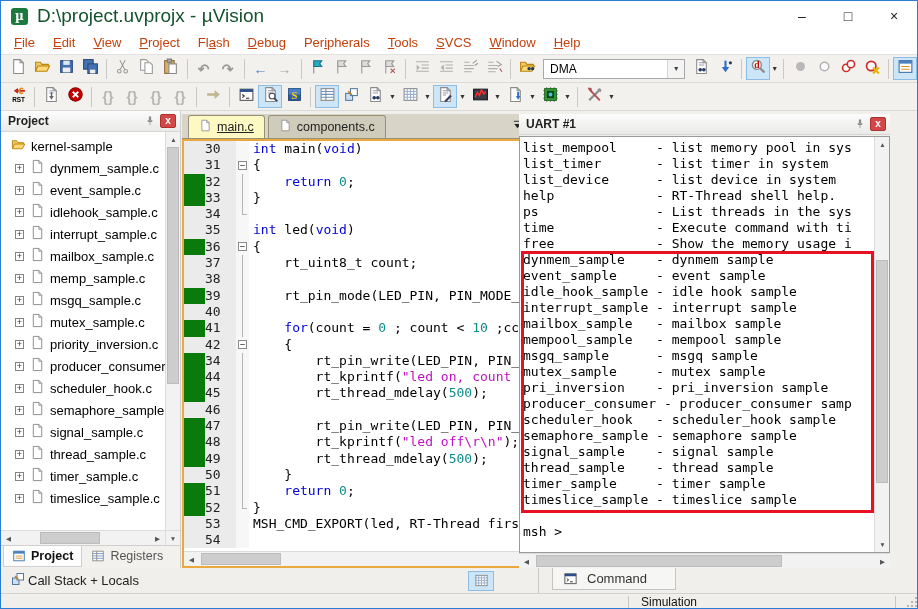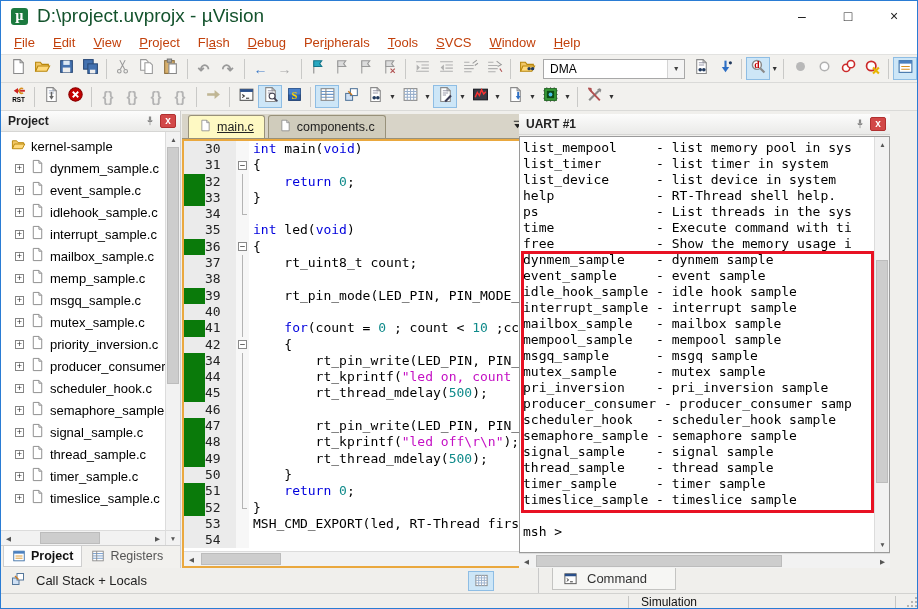--- a/index.html
+++ b/index.html
@@ -76,21 +76,21 @@
 .uart-panel{position:absolute;left:518px;top:113px;width:371px;height:454px;background:#f0efec;display:flex;flex-direction:column}
 .uart-body{flex:1;display:flex;border:1px solid #9a9a9a;background:#fff;position:relative;overflow:hidden;margin-top:1px}
 .uart-lines{flex:1;overflow:hidden;padding:3px 0 0 3px;font-family:"DejaVu Sans Mono",monospace;font-size:13px;line-height:16px;white-space:pre;color:#000}
 .uart-line{height:16px}
 .red-box{position:absolute;left:1px;top:114px;width:353px;height:262px;border:3px solid #e81123;pointer-events:none;z-index:5}
 
 .row2{position:absolute;left:0;top:567px;width:918px;height:25px;background:#f0efec;display:flex}
 .callstack-bar{width:538px;border-right:1px solid #c9c9c9;display:flex;align-items:center}
 .callstack-bar svg{width:16px;height:16px}
 .cs-icon{margin-left:9px}
-.cs-label{font-size:13px;color:#222;margin-left:10px}
+.cs-label{font-size:13px;color:#222;margin-left:2px}
 .mem-btn{width:26px;height:20px;border:1px solid #8ebde4;background:#cde6f7;display:flex;align-items:center;justify-content:center;margin-left:auto;margin-right:44px}
 .mem-btn svg{width:15px;height:15px}
 .command-tab{margin-left:13px;height:22px;display:flex;align-items:center;padding:0 28px 0 10px;background:#f6f6f4;border:1px solid #c4c4c2;border-top:none;font-size:13px;color:#333}
 .command-tab svg{width:15px;height:15px;margin-right:9px}
 
 .statusbar{position:absolute;left:0;top:592px;width:918px;height:16px;background:#f0efec;border-top:1px solid #d2d2d0;font-size:12px;color:#111}
 .st-sep{position:absolute;top:2px;width:1px;height:12px;background:#c6c6c4}
 .st-mode{position:absolute;left:640px;top:1px}
 .grip{position:absolute;right:1px;bottom:1px;width:12px;height:12px}
 </style>

